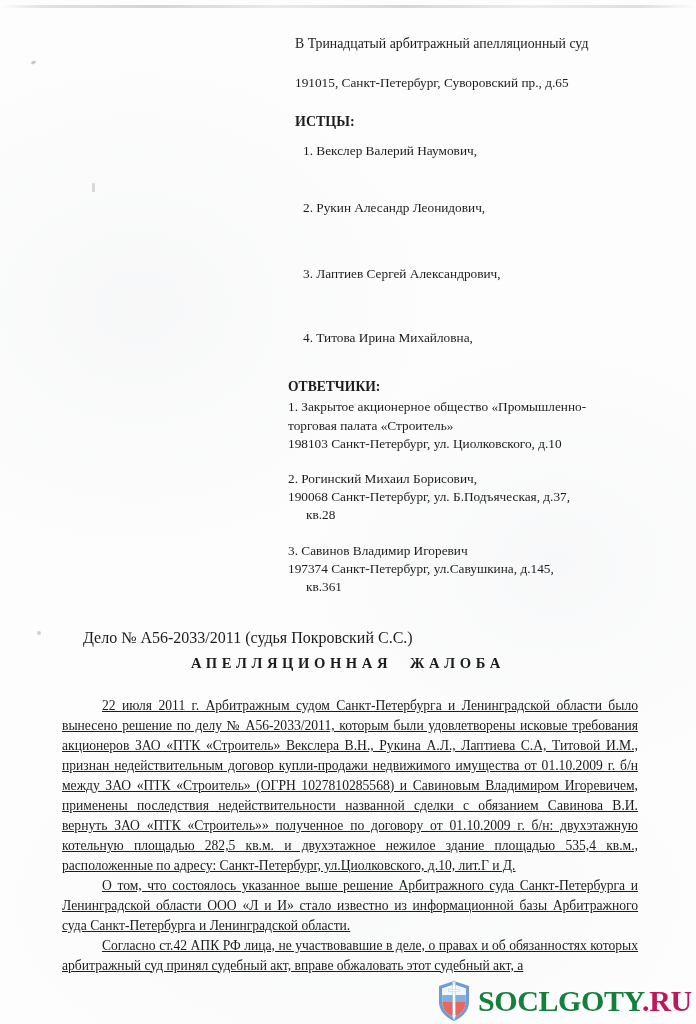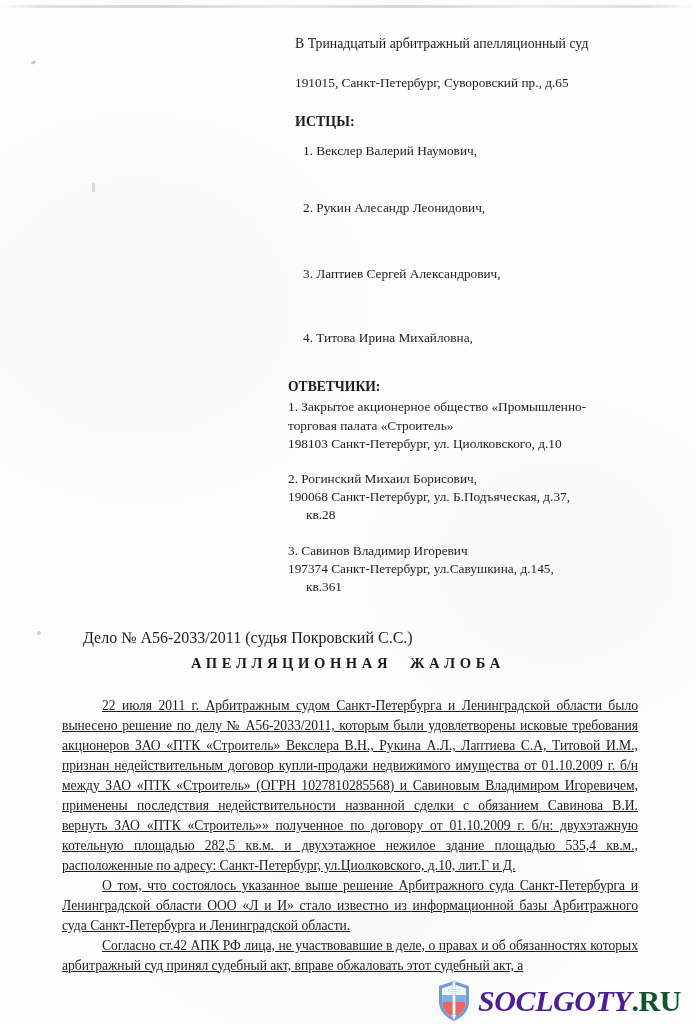--- a/index.html
+++ b/index.html
@@ -186,22 +186,22 @@
     flex: none;
   }
   .wm-text {
     font-family: "Liberation Serif", "DejaVu Serif", serif;
     font-weight: bold;
     font-size: 30px;
     letter-spacing: -0.4px;
     line-height: 1;
     white-space: nowrap;
   }
-  .wm-blue { color: #4c1d95; font-style: italic; }
-  .wm-red  { color: #14532d; }
+  .wm-blue { color: #15803d; }
+  .wm-red  { color: #be185d; }
 </style>
 </head>
 <body>
 
 <div class="page">
   <div class="scan-tint"></div>
   <div class="scan-edge-top"></div>
   <div class="speck speck-a"></div>
   <div class="speck speck-b"></div>
   <div class="speck speck-c"></div>

